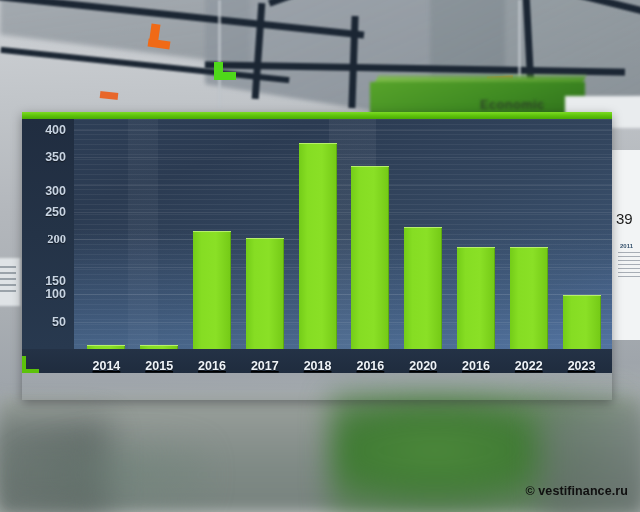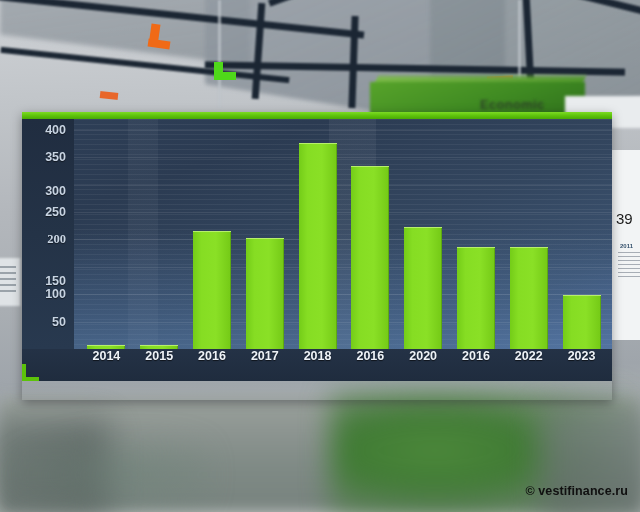--- a/index.html
+++ b/index.html
@@ -165,24 +165,24 @@
     padding:0 4px 0 6px;box-sizing:border-box;z-index:2;
   }
   .bar{
     width:38px;
     background:linear-gradient(90deg,#74cc18 0%,#86dd23 22%,#8ae026 60%,#74c916 100%);
     border-top:1px solid #b7ef6c;
     box-shadow:inset -1px 0 0 rgba(60,120,10,.4);
   }
 
   #xaxis{
-    position:relative;height:32px;
+    position:relative;height:24px;
     background:linear-gradient(180deg,#243246 0%,#1f2c3e 100%);
-    display:flex;align-items:flex-start;justify-content:space-around;
-    padding:0 4px 0 58px;box-sizing:border-box;
+    display:flex;align-items:flex-end;justify-content:space-around;
+    padding:0 4px 0 58px;box-sizing:border-box;text-decoration:underline;
   }
   .xlabel{
     width:38px;text-align:center;color:#eef3f8;font-size:12.5px;font-weight:bold;
     text-shadow:0 1px 1px rgba(0,0,0,.6);
   }
   #corner-mark{
     position:absolute;left:0px;bottom:0px;width:13px;height:13px;
     border-left:4px solid #5cc20a;border-bottom:4px solid #5cc20a;
   }
 

